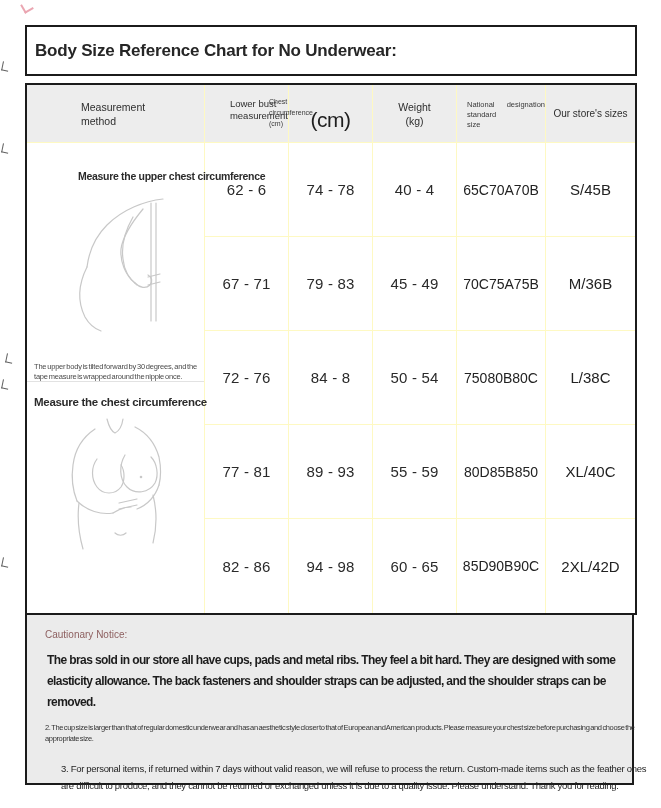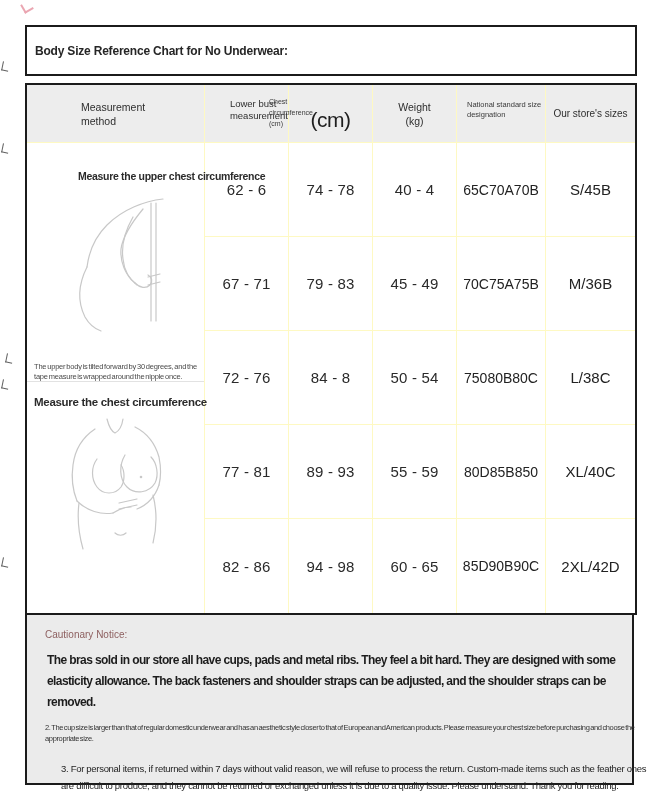--- a/index.html
+++ b/index.html
@@ -2,38 +2,38 @@
 <html><head>
 <meta charset="utf-8">
 <style>
   html,body{margin:0;padding:0;background:#fff;}
   .page{position:relative;width:661px;height:808px;background:#fff;overflow:hidden;
         font-family:"Liberation Sans",sans-serif;color:#222;}
 
   
   .title-box{position:absolute;left:25px;top:25px;width:612px;height:51px;
              border:2px solid #1b1b1b;box-sizing:border-box;display:flex;align-items:center;}
-  .title-box h1{margin:0 0 0 8px;font-size:12px;font-weight:600;color:#262626;letter-spacing:-.2px;}
+  .title-box h1{margin:0 0 0 8px;font-size:17px;font-weight:600;color:#262626;letter-spacing:-.2px;}
 
   
   .size-table{position:absolute;left:25px;top:83px;width:612px;height:532px;box-sizing:border-box;
               border:2px solid #1b1b1b;background:#fef9c3;
               display:grid;grid-template-columns:177px 83px 83px 83px 88px 89px;
               grid-template-rows:57px 93px 93px 93px 93px 94px;grid-gap:1px;}
   .cell{background:#fff;box-sizing:border-box;display:flex;align-items:center;justify-content:center;}
   .hcell{background:#ededed;}
   .h-method{flex-direction:column;align-items:flex-start;justify-content:center;padding-left:54px;
             font-size:10.5px;color:#2e2e2e;line-height:14px;}
   .h-lowerbust{position:relative;align-items:flex-start;justify-content:flex-end;
                padding:13px 0 0 8px;font-size:9.5px;line-height:12px;color:#2e2e2e;}
   .h-chest-tiny{position:absolute;left:64px;top:11px;width:90px;font-size:7px;line-height:11px;
                 color:#3a3a3a;z-index:4;text-align:left;white-space:nowrap;}
   .h-cm-big{font-size:21px;color:#1f1f1f;padding-top:12px;letter-spacing:-.5px;}
   .h-weight{flex-direction:column;font-size:10.5px;line-height:14px;color:#2e2e2e;}
-  .h-national{align-items:flex-start;justify-content:flex-start;flex-direction:column;
+  .h-national{align-items:flex-start;justify-content:flex-start;flex-direction:row;
               padding:15px 0 0 10px;font-size:7.5px;line-height:10px;color:#3a3a3a;}
   .h-store{font-size:10px;color:#2e2e2e;}
 
   .v-cell{font-size:15px;color:#2a2a2a;letter-spacing:.2px;}
   .sizes-cell{flex-direction:row;font-size:14px;line-height:26px;color:#222;}
   .store-cell{font-size:15px;color:#222;}
 
   
   .method-cell{grid-column:1;grid-row:2/7;position:relative;display:block;background:#fff;}
   .m-head{position:absolute;left:7px;font-size:10.5px;font-weight:600;color:#2b2b2b;

